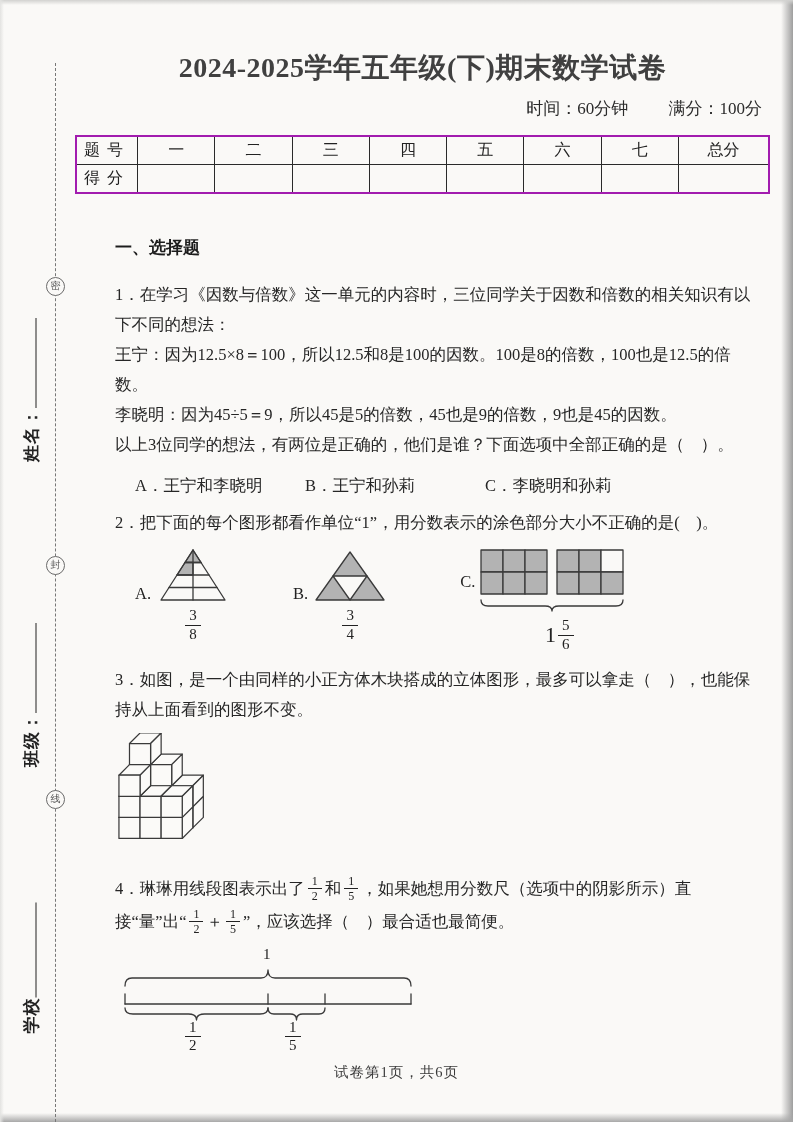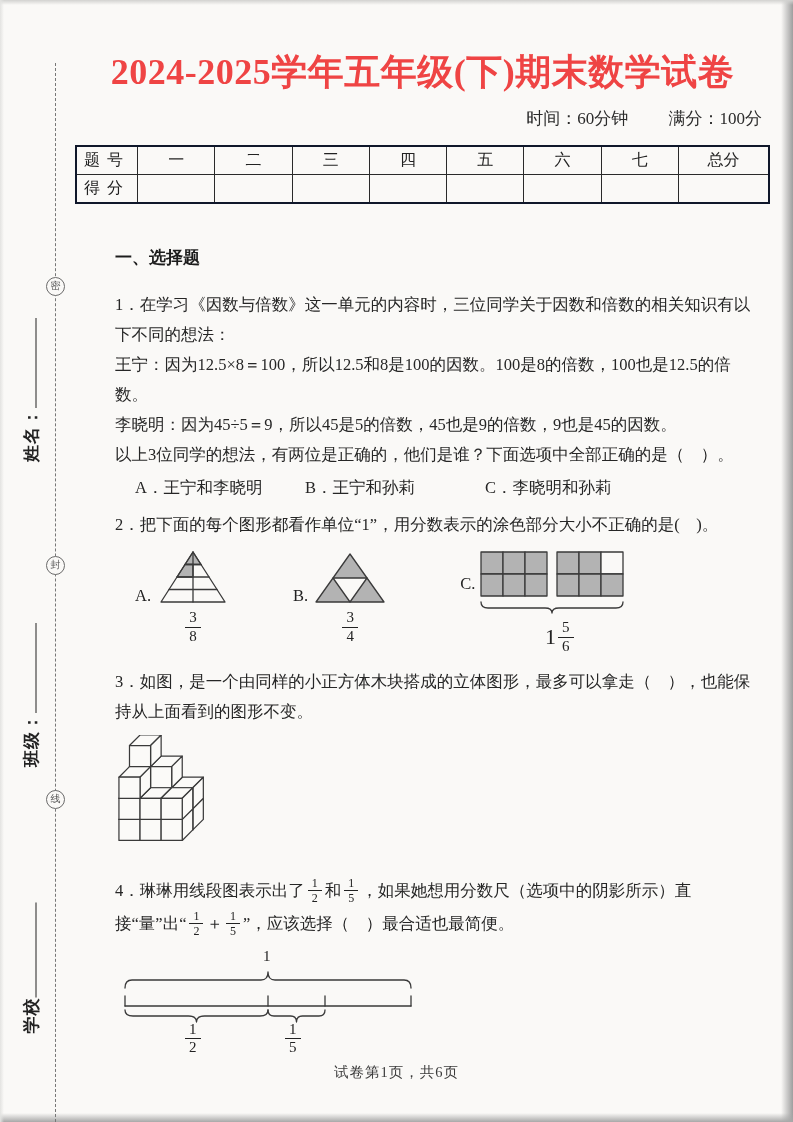--- a/index.html
+++ b/index.html
@@ -13,34 +13,34 @@
 
   
   .seal-line{position:absolute;left:55px;top:63px;bottom:0;width:0;border-left:1.4px dashed #777;}
   .seal-char{position:absolute;left:46px;width:17px;height:17px;border:1.2px solid #6a6a6a;border-radius:50%;
     font-size:10px;line-height:16px;text-align:center;color:#555;background:#faf9f7;z-index:2;}
   .vlabel{position:absolute;left:31px;transform:translate(-50%,-50%) rotate(-90deg);white-space:nowrap;
     font-size:17px;font-weight:600;color:#222;letter-spacing:1px;}
   .uline{display:inline-block;width:90px;height:4px;border-bottom:1.5px solid #222;}
 
   .content{position:absolute;left:75px;top:0;width:695px;}
-  h1.title{margin:50px 0 0;text-align:center;font-size:36px;font-weight:700;color:#ef4444;letter-spacing:0.5px;line-height:1.25;}
+  h1.title{margin:50px 0 0;text-align:center;font-size:28px;font-weight:700;color:#404040;letter-spacing:0.5px;line-height:1.25;}
   .meta{margin:12px 8px 0 0;text-align:right;font-size:17px;color:#2b2b2b;}
   .meta span{margin-left:36px;}
 
   table.score{width:100%;border-collapse:collapse;margin-top:15px;}
   table.score td{border:1.2px solid #2a2a2a;height:27px;text-align:center;font-size:16px;color:#222;padding:0;}
-  table.score{border:2px solid #0f172a;}
+  table.score{border:2px solid #a21caf;}
   td.lab{letter-spacing:7px;padding-left:7px;}
 
   .sec-heading{margin:42px 0 0;padding-left:40px;font-size:17px;font-weight:700;color:#1c1c1c;}
   .para{margin:0;padding-left:40px;padding-right:18px;font-size:16.5px;line-height:30px;color:#262626;}
   .mt8{margin-top:8px;} .mt4{margin-top:21px;} .mt12{margin-top:12px;} .mt14{margin-top:26px;}
 
-  .optrow{display:flex;padding-left:60px;font-size:16.5px;line-height:28px;margin-top:4px;color:#262626;}
+  .optrow{display:flex;padding-left:60px;font-size:16.5px;line-height:28px;margin-top:12px;color:#262626;}
   .optrow .o1{width:170px;} .optrow .o2{width:180px;} .optrow .o3{flex:0 0 auto;}
 
   
   .frac{display:inline-block;vertical-align:middle;text-align:center;line-height:1.05;font-size:15px;color:#222;}
   .frac .fn{display:block;border-bottom:1.3px solid #222;padding:0 4px 1px;}
   .frac .fd{display:block;padding-top:1px;}
   .ifrac{font-size:12px;margin:0 3px;position:relative;top:-1px;}
   .mixed{display:inline-flex;align-items:center;}
   .mixed .whole{font-size:22px;margin-right:2px;}
 

